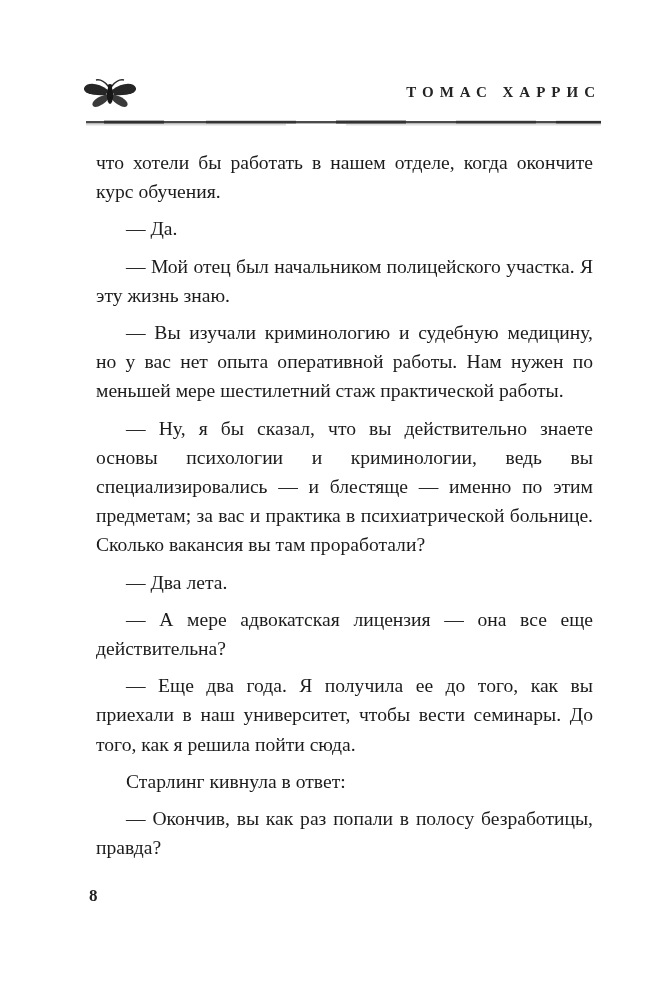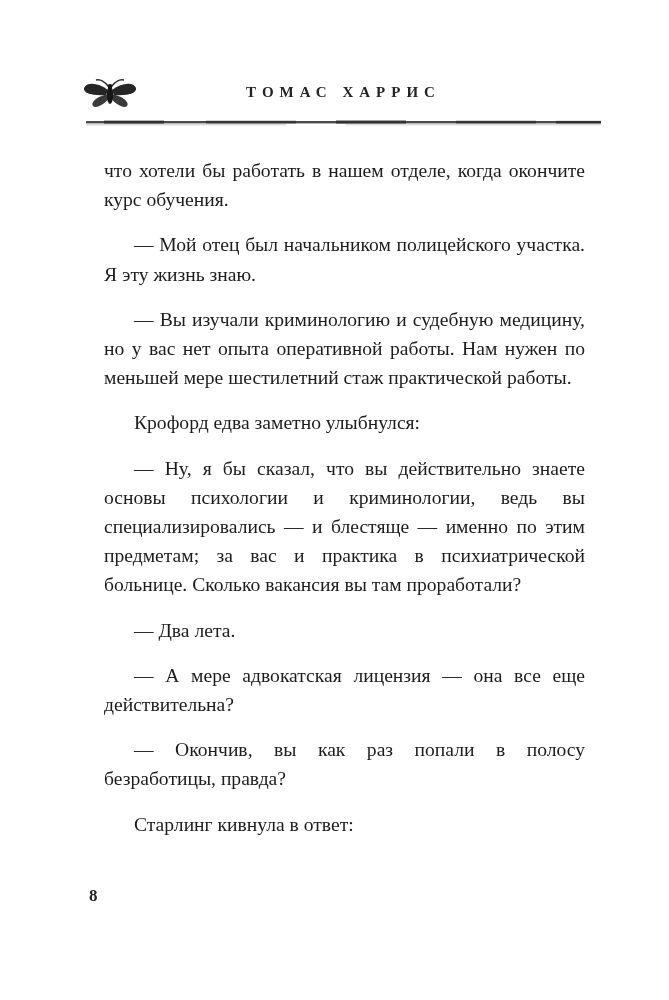--- a/index.html
+++ b/index.html
@@ -32,21 +32,21 @@
     left: -4px;
     top: -4px;
     width: 56px;
     height: 36px;
   }
   .author-name {
     position: absolute;
     left: 0;
     right: 0;
     top: 4px;
-    text-align: center;
+    text-align: right;
     font-size: 15px;
     font-weight: bold;
     letter-spacing: 6px;
     color: #242424;
   }
   .divider {
     position: relative;
     margin-top: 2px;
     height: 10px;
   }
@@ -55,21 +55,21 @@
     position: absolute;
     top: 140px;
     left: 88px;
     width: 513px;
     font-size: 19.6px;
     line-height: 29.2px;
     text-align: justify;
     color: #1c1c1c;
   }
   .body-text p {
-    margin: 16px;
+    margin: 8px;
     text-indent: 30px;
   }
   .body-text p.no-indent {
     text-indent: 0;
   }
   
   .page-number {
     position: absolute;
     left: 89px;
     top: 886px;
@@ -112,25 +112,26 @@
         <rect x="370" y="2.6" width="80" height="3.0" fill="#1c1c1c" opacity="0.45"></rect>
         <rect x="470" y="2.8" width="45" height="2.8" fill="#1c1c1c" opacity="0.55"></rect>
         <rect x="0" y="6.4" width="200" height="0.9" fill="#555555" opacity="0.35"></rect>
         <rect x="260" y="6.4" width="255" height="0.9" fill="#555555" opacity="0.3"></rect>
       </svg>
     </div>
   </div>
 
   <div class="body-text">
     <p class="no-indent">что хотели бы работать в нашем отделе, когда окончите курс обучения.</p>
+    <p>— Да.</p>
     <p>— Мой отец был начальником полицейского участка. Я эту жизнь знаю.</p>
     <p>— Вы изучали криминологию и судебную медицину, но у вас нет опыта оперативной работы. Нам нужен по меньшей мере шестилетний стаж практической работы.</p>
-    <p>Крофорд едва заметно улыбнулся:</p>
     <p>— Ну, я бы сказал, что вы действительно знаете основы психологии и криминологии, ведь вы специализировались — и блестяще — именно по этим предметам; за вас и практика в психиатрической больнице. Сколько вакансия вы там проработали?</p>
     <p>— Два лета.</p>
     <p>— А мере адвокатская лицензия — она все еще действительна?</p>
+    <p>— Еще два года. Я получила ее до того, как вы приехали в наш университет, чтобы вести семинары. До того, как я решила пойти сюда.</p>
+    <p>Старлинг кивнула в ответ:</p>
     <p>— Окончив, вы как раз попали в полосу безработицы, правда?</p>
-    <p>Старлинг кивнула в ответ:</p>
   </div>
 
   <div class="page-number">8</div>
 
 </div>
 
 </body></html>

